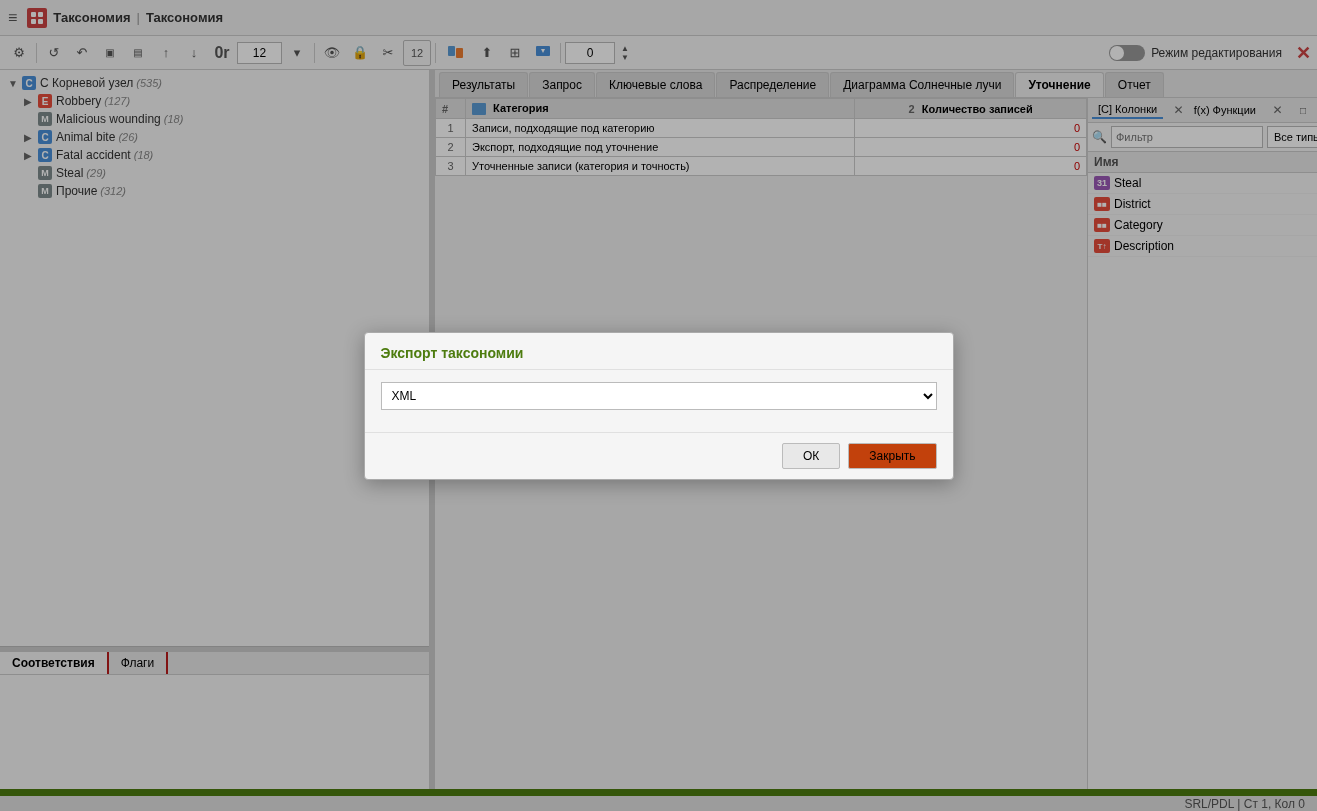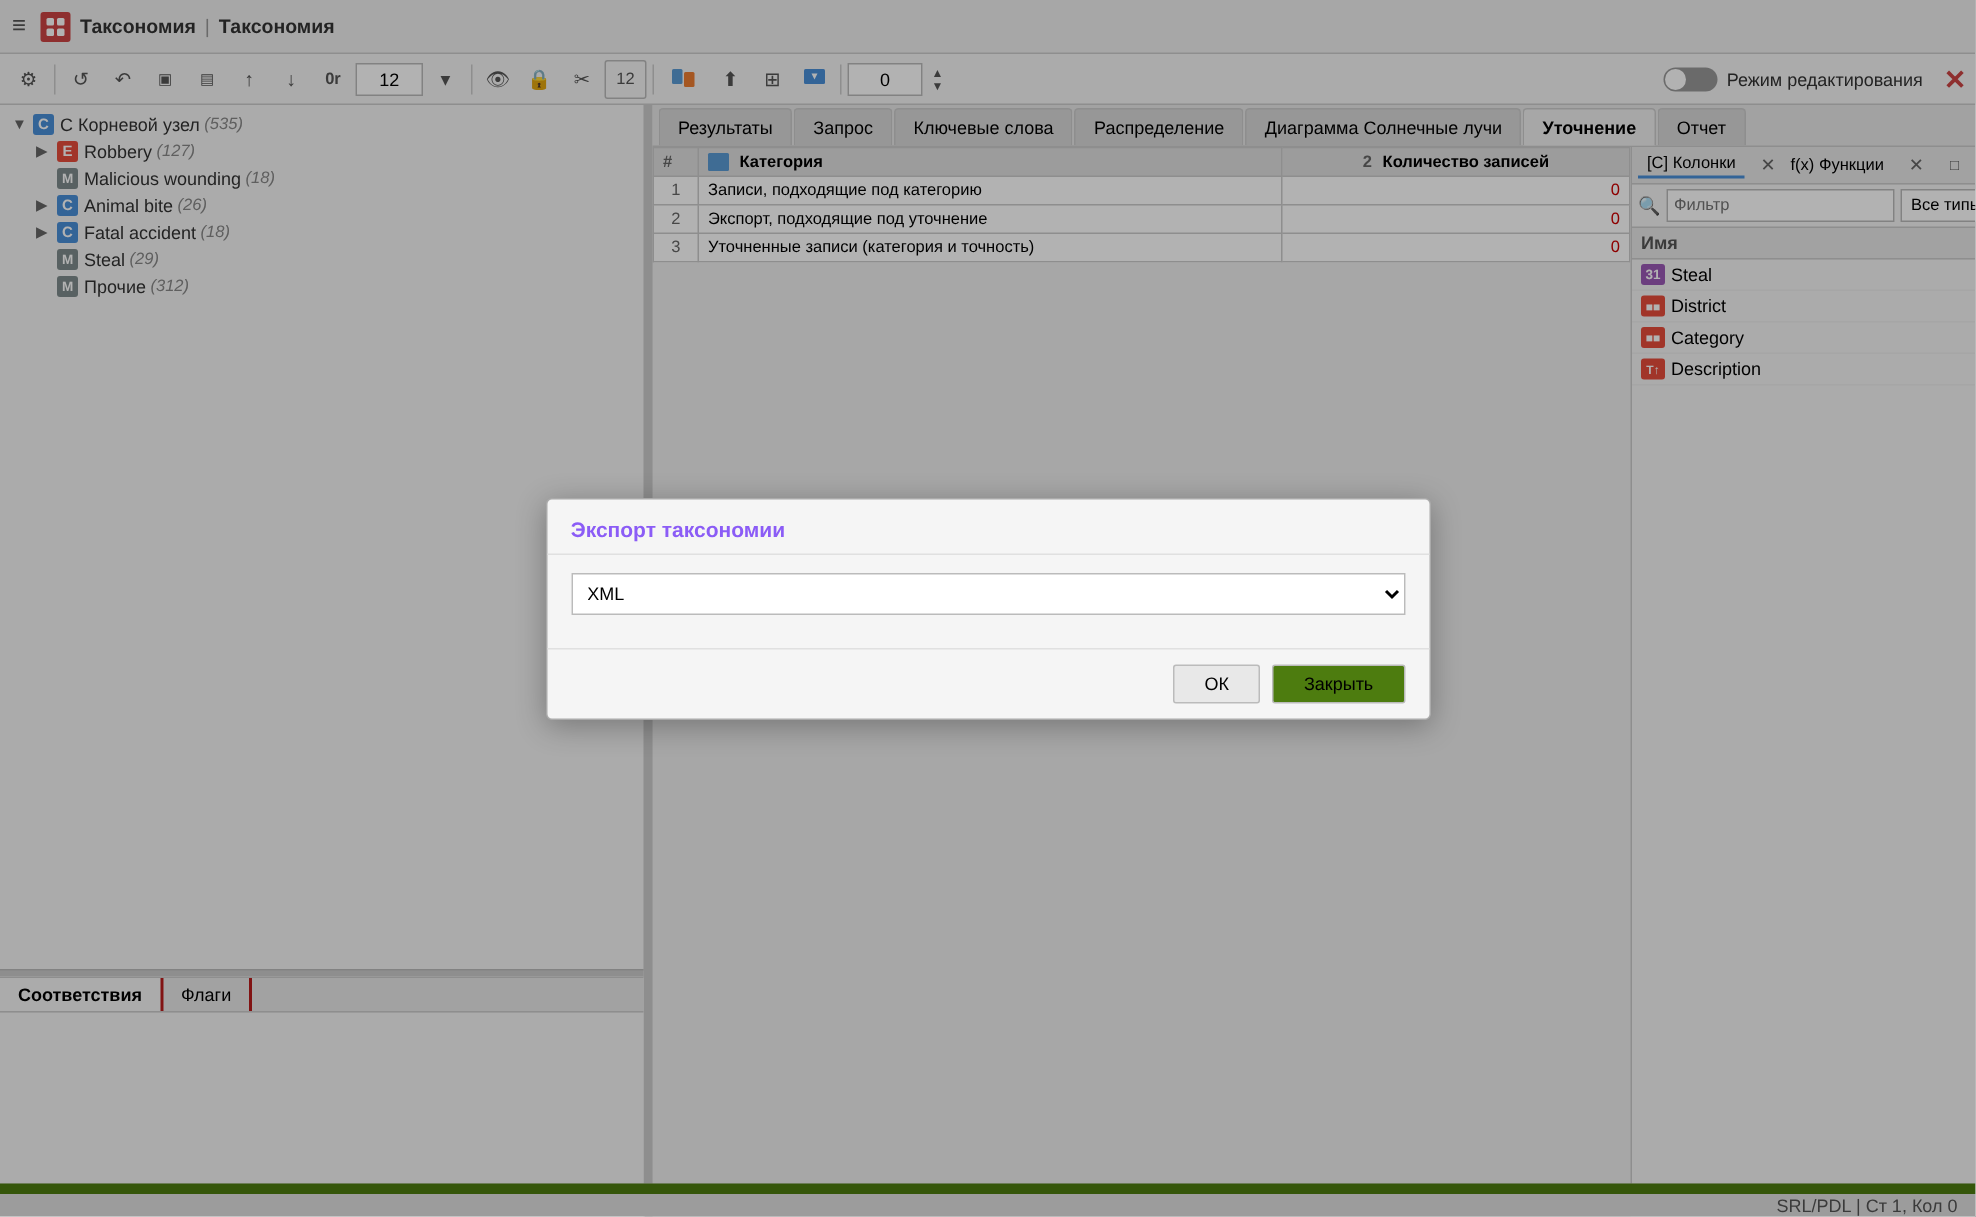--- a/index.html
+++ b/index.html
@@ -155,41 +155,41 @@
     .overlay {
       position: absolute; top: 0; left: 0; right: 0; bottom: 0;
       background: rgba(0,0,0,0.3); display: flex; align-items: center; justify-content: center;
       z-index: 100;
     }
     .dialog {
       background: #f5f5f5; border: 1px solid #aaa; border-radius: 4px;
       width: 590px; box-shadow: 0 4px 20px rgba(0,0,0,0.3);
     }
     .dialog-title {
-      padding: 12px 16px 8px; font-size: 14px; font-weight: bold; color: #8b5cf6;
+      padding: 12px 16px 8px; font-size: 14px; font-weight: bold; color: #4d7c0f;
       border-bottom: 1px solid #e0e0e0;
     }
     .dialog-body { padding: 12px 16px; }
     .dialog-select {
       width: 100%; height: 28px; border: 1px solid #bbb; font-size: 12px;
       background: white; padding: 0 6px; margin-bottom: 10px;
     }
     .dialog-content-area {
       background: white; border: 1px solid #ccc; height: 300px; margin-bottom: 10px;
       padding: 8px;
     }
     .dialog-checkbox-row { display: flex; align-items: center; gap: 6px; }
     .dialog-checkbox { width: 13px; height: 13px; }
     .dialog-checkbox-label { font-size: 12px; color: #333; }
     .dialog-footer {
       display: flex; justify-content: flex-end; gap: 8px; padding: 10px 16px;
       border-top: 1px solid #e0e0e0;
     }
     .dialog-btn {
-      padding: 5px 20px; font-size: 12px; border: 1px solid #bbb; background: #4d7c0f;
+      padding: 5px 20px; font-size: 12px; border: 1px solid #bbb; background: #c2410c;
       cursor: pointer; border-radius: 2px;
     }
     .dialog-btn.primary { background: #e8e8e8; }
 
     
     .splitter { height: 5px; background: #ccc; cursor: row-resize; border-top: 1px solid #bbb; }
     .vsplitter { width: 5px; background: #ccc; cursor: col-resize; }
 
     .main-content { display: flex; flex: 1; overflow: hidden; }
     .right-content { flex: 1; display: flex; flex-direction: column; overflow: hidden; }
@@ -214,21 +214,21 @@
 
 <div class="toolbar">
   <button class="toolbar-btn">⚙</button>
   <div class="toolbar-sep"></div>
   <button class="toolbar-btn">↺</button>
   <button class="toolbar-btn">↶</button>
   <button class="toolbar-btn" style="font-size:10px;">▣</button>
   <button class="toolbar-btn" style="font-size:10px;">▤</button>
   <button class="toolbar-btn">↑</button>
   <button class="toolbar-btn">↓</button>
-  <button class="toolbar-btn" style="font-size:11px;font-weight:bold;">0r</button>
+  <button class="toolbar-btn" style="font-size:16px;font-weight:bold;">0r</button>
   <input class="toolbar-input" value="12" style="">
   <button class="toolbar-btn">▾</button>
   <div class="toolbar-sep"></div>
   <button class="toolbar-btn">👁</button>
   <button class="toolbar-btn">🔒</button>
   <button class="toolbar-btn">✂</button>
   <button class="toolbar-btn" style="font-size:11px; width:28px; border:1px solid #bbb;">12</button>
   <div class="toolbar-sep"></div>
   <button class="toolbar-btn" style="width:32px;">
     <svg width="16" height="14" viewBox="0 0 16 14">

